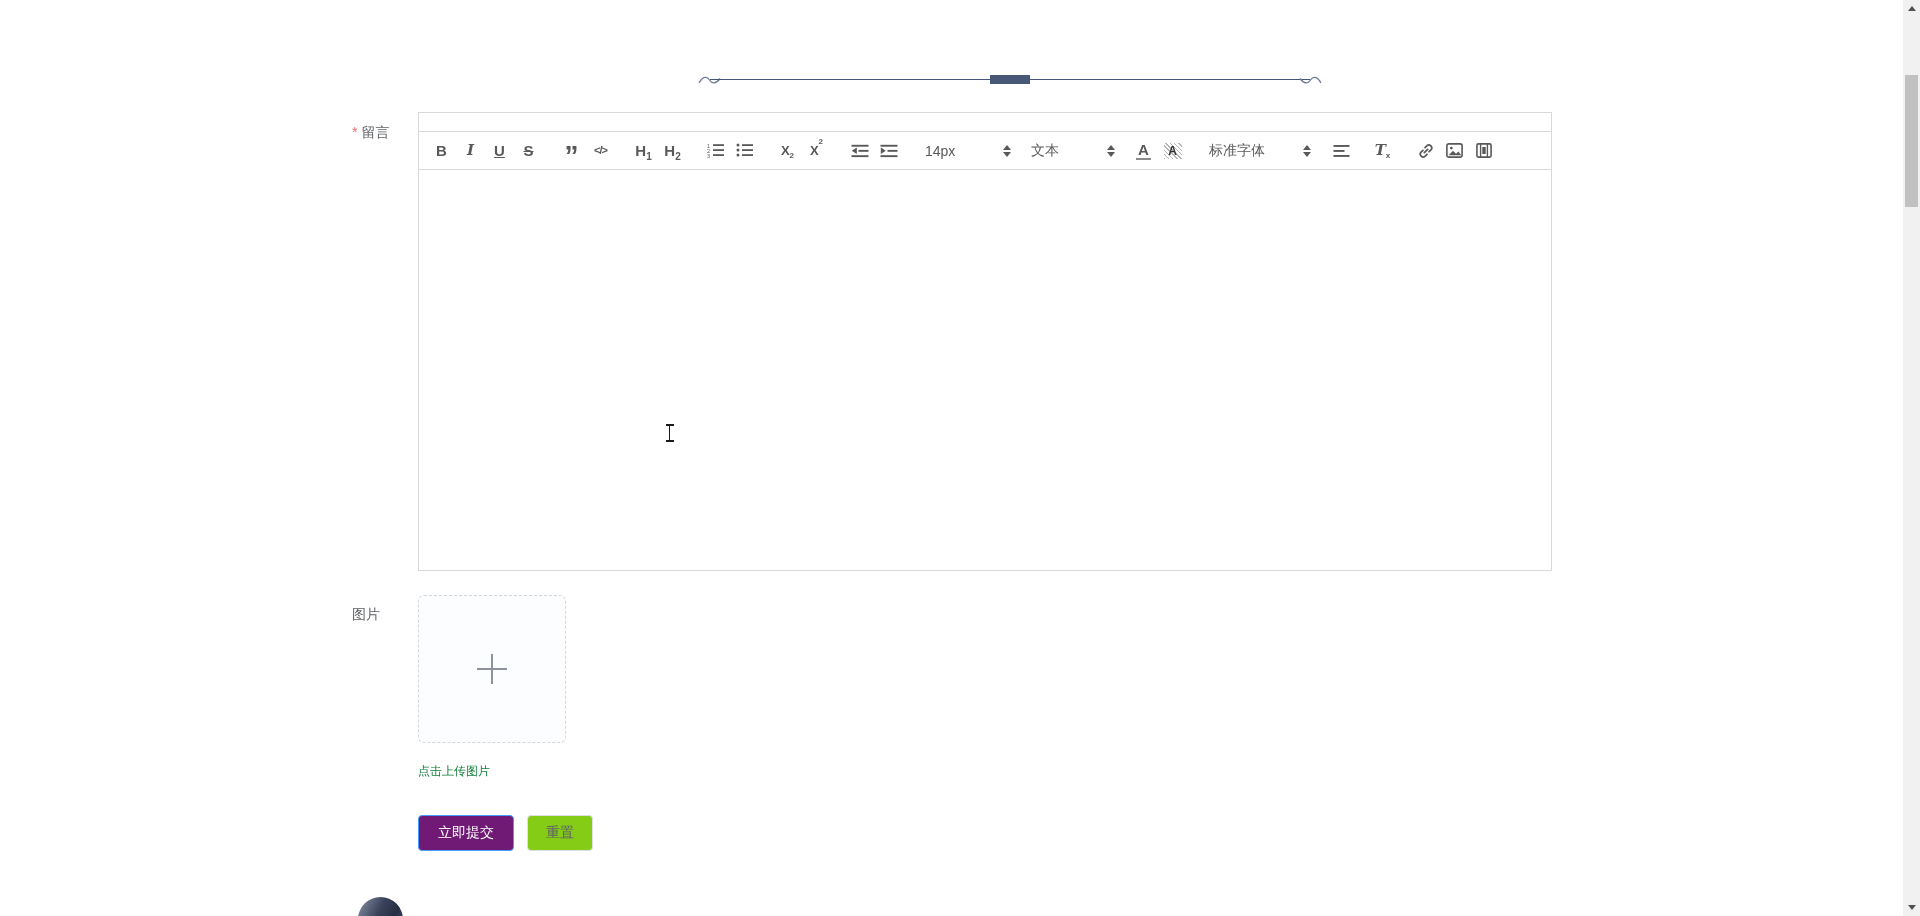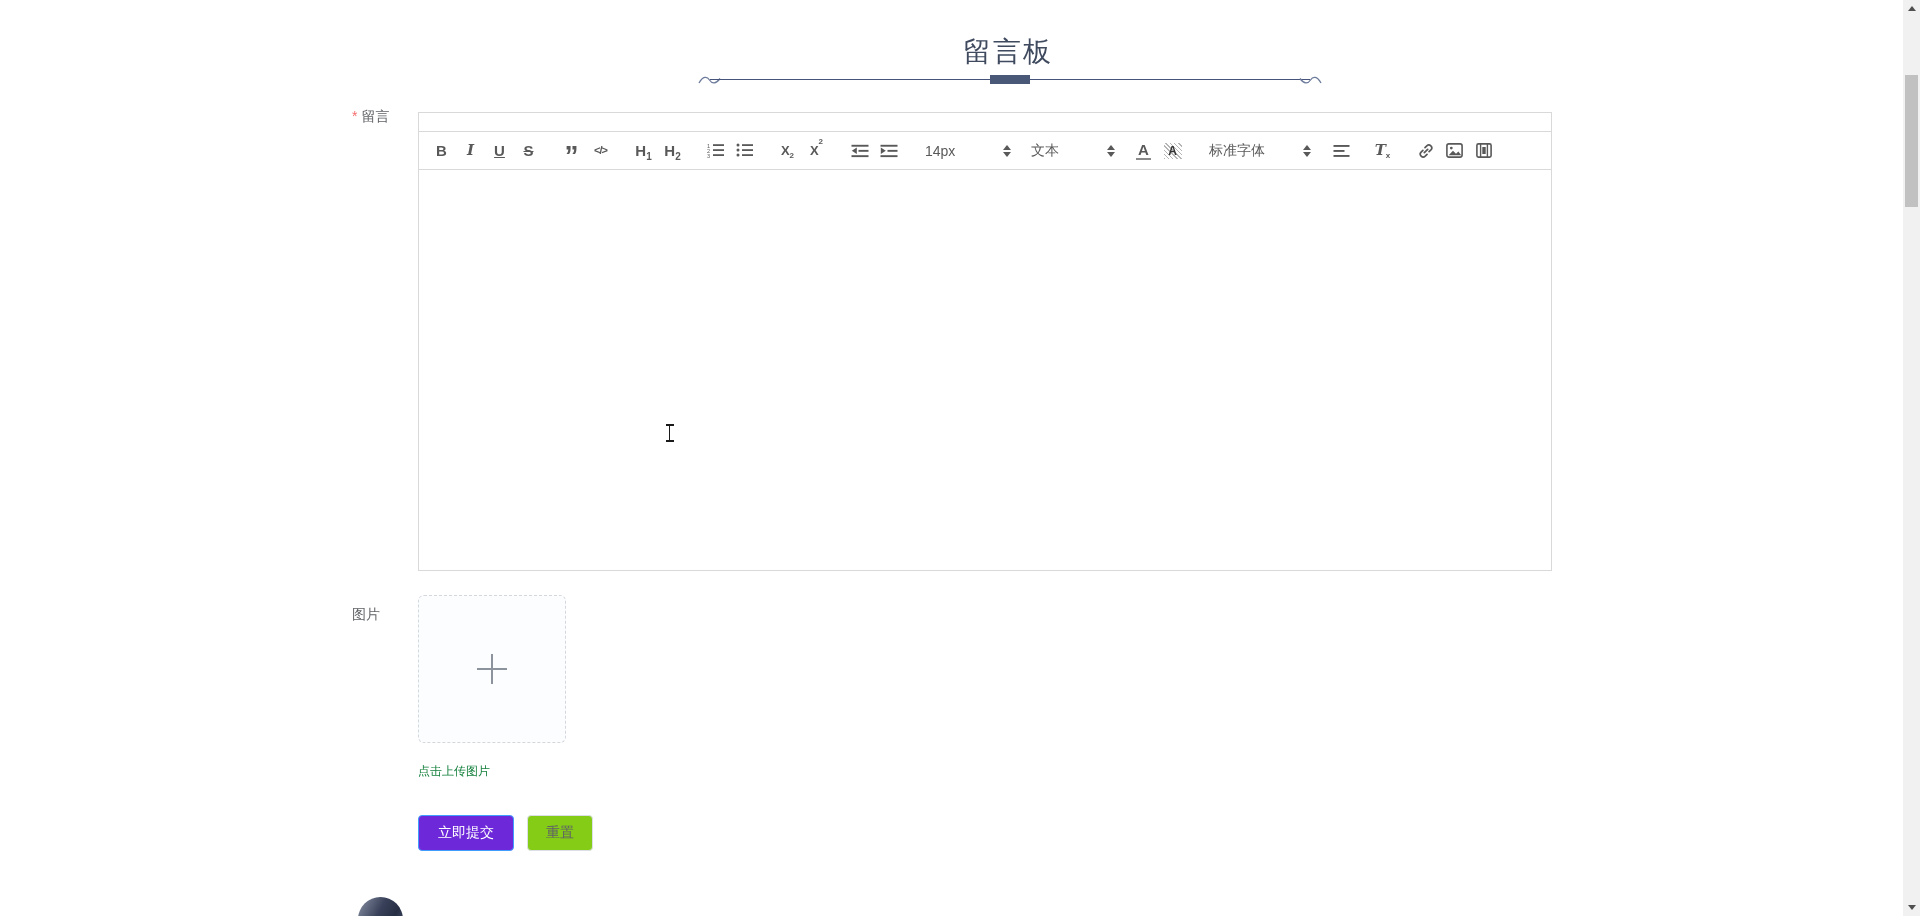--- a/index.html
+++ b/index.html
@@ -13,21 +13,21 @@
   .divider { position: absolute; left: 698px; top: 73px; width: 624px; height: 14px; }
   .divider .line { position: absolute; left: 12px; right: 12px; top: 6px; height: 1px; background: #46537b; }
   .divider .center-rect { position: absolute; left: 292px; top: 2px; width: 40px; height: 9px; background: #4a5878; }
   .divider .squiggle { position: absolute; top: 0; width: 28px; height: 13px; }
   .divider .squiggle.left { left: 0; }
   .divider .squiggle.right { right: 0; transform: scaleX(-1); }
 
   
   .form-label { position: absolute; font-size: 14px; color: #606266; line-height: 20px; }
   .form-label .req { color: #f56c6c; margin-right: 4px; }
-  .label-message { left: 352px; top: 106px; }
+  .label-message { left: 352px; top: 122px; }
   .label-image { left: 352px; top: 604px; }
 
   
   .editor { position: absolute; left: 418px; top: 112px; width: 1134px; height: 459px;
     border: 1px solid #d9d9d9; background: #fff; display: flex; flex-direction: column; }
   .editor-strip { height: 19px; border-bottom: 1px solid #d9d9d9; background: #fff; }
   .toolbar { height: 38px; border-bottom: 1px solid #d9d9d9; display: flex; align-items: center;
     padding-left: 8px; background: #fff; color: #595959; }
   .tb-group { display: flex; align-items: center; gap: 4px; margin-left: 18px; }
   .tb-group.first { margin-left: 2px; }
@@ -76,21 +76,21 @@
     display: flex; align-items: center; justify-content: center; }
   .plus { position: relative; width: 30px; height: 30px; }
   .plus::before, .plus::after { content: ""; position: absolute; background: #8c939d; }
   .plus::before { left: 0; top: 14px; width: 30px; height: 2px; }
   .plus::after { left: 14px; top: 0; width: 2px; height: 30px; }
   .upload-tip { position: absolute; left: 418px; top: 763px; font-size: 12px; color: #15803d; }
 
   
   .btn { position: absolute; top: 815px; height: 36px; border-radius: 4px; font-size: 14px;
     cursor: pointer; font-family: "Liberation Sans", sans-serif; }
-  .btn-submit { left: 418px; width: 96px; background: #6d28d9; border: 1px solid #409eff; color: #fff; }
+  .btn-submit { left: 418px; width: 96px; background: #701a75; border: 1px solid #409eff; color: #fff; }
   .btn-reset { left: 527px; width: 66px; background: #84cc16; border: 1px solid #dcdfe6; color: #606266; }
 
   
   .avatar { position: absolute; left: 358px; top: 897px; width: 45px; height: 45px; border-radius: 50%;
     background:
       radial-gradient(circle at 30% 88%, #c9a88e 0 24%, transparent 25%),
       radial-gradient(circle at 74% 78%, #d8cfc8 0 18%, transparent 19%),
       linear-gradient(118deg, #8a93a6 0%, #39415a 42%, #262e44 68%, #57627d 100%); }
 
   
@@ -99,21 +99,20 @@
     border-left: 4px solid transparent; border-right: 4px solid transparent; }
   .sb-arrow.up { top: 6px; border-bottom: 5px solid #505050; }
   .sb-arrow.down { bottom: 6px; border-top: 5px solid #505050; }
   .sb-thumb { position: absolute; left: 2px; top: 75px; width: 13px; height: 132px; background: #c1c1c1; }
 </style>
 </head>
 <body>
 
 <div class="screen">
 
-  <h1 class="page-title">留言板</h1>
   <div class="divider">
     <svg class="squiggle left" viewBox="0 0 28 13">
       <path d="M1 10 C5 3 9 3 11.5 7 C14 11 18 11 22 5.5" stroke="#6b7a9a" stroke-width="1.3" fill="none"></path>
     </svg>
     <div class="line"></div>
     <div class="center-rect"></div>
     <svg class="squiggle right" viewBox="0 0 28 13">
       <path d="M1 10 C5 3 9 3 11.5 7 C14 11 18 11 22 5.5" stroke="#6b7a9a" stroke-width="1.3" fill="none"></path>
     </svg>
   </div>

